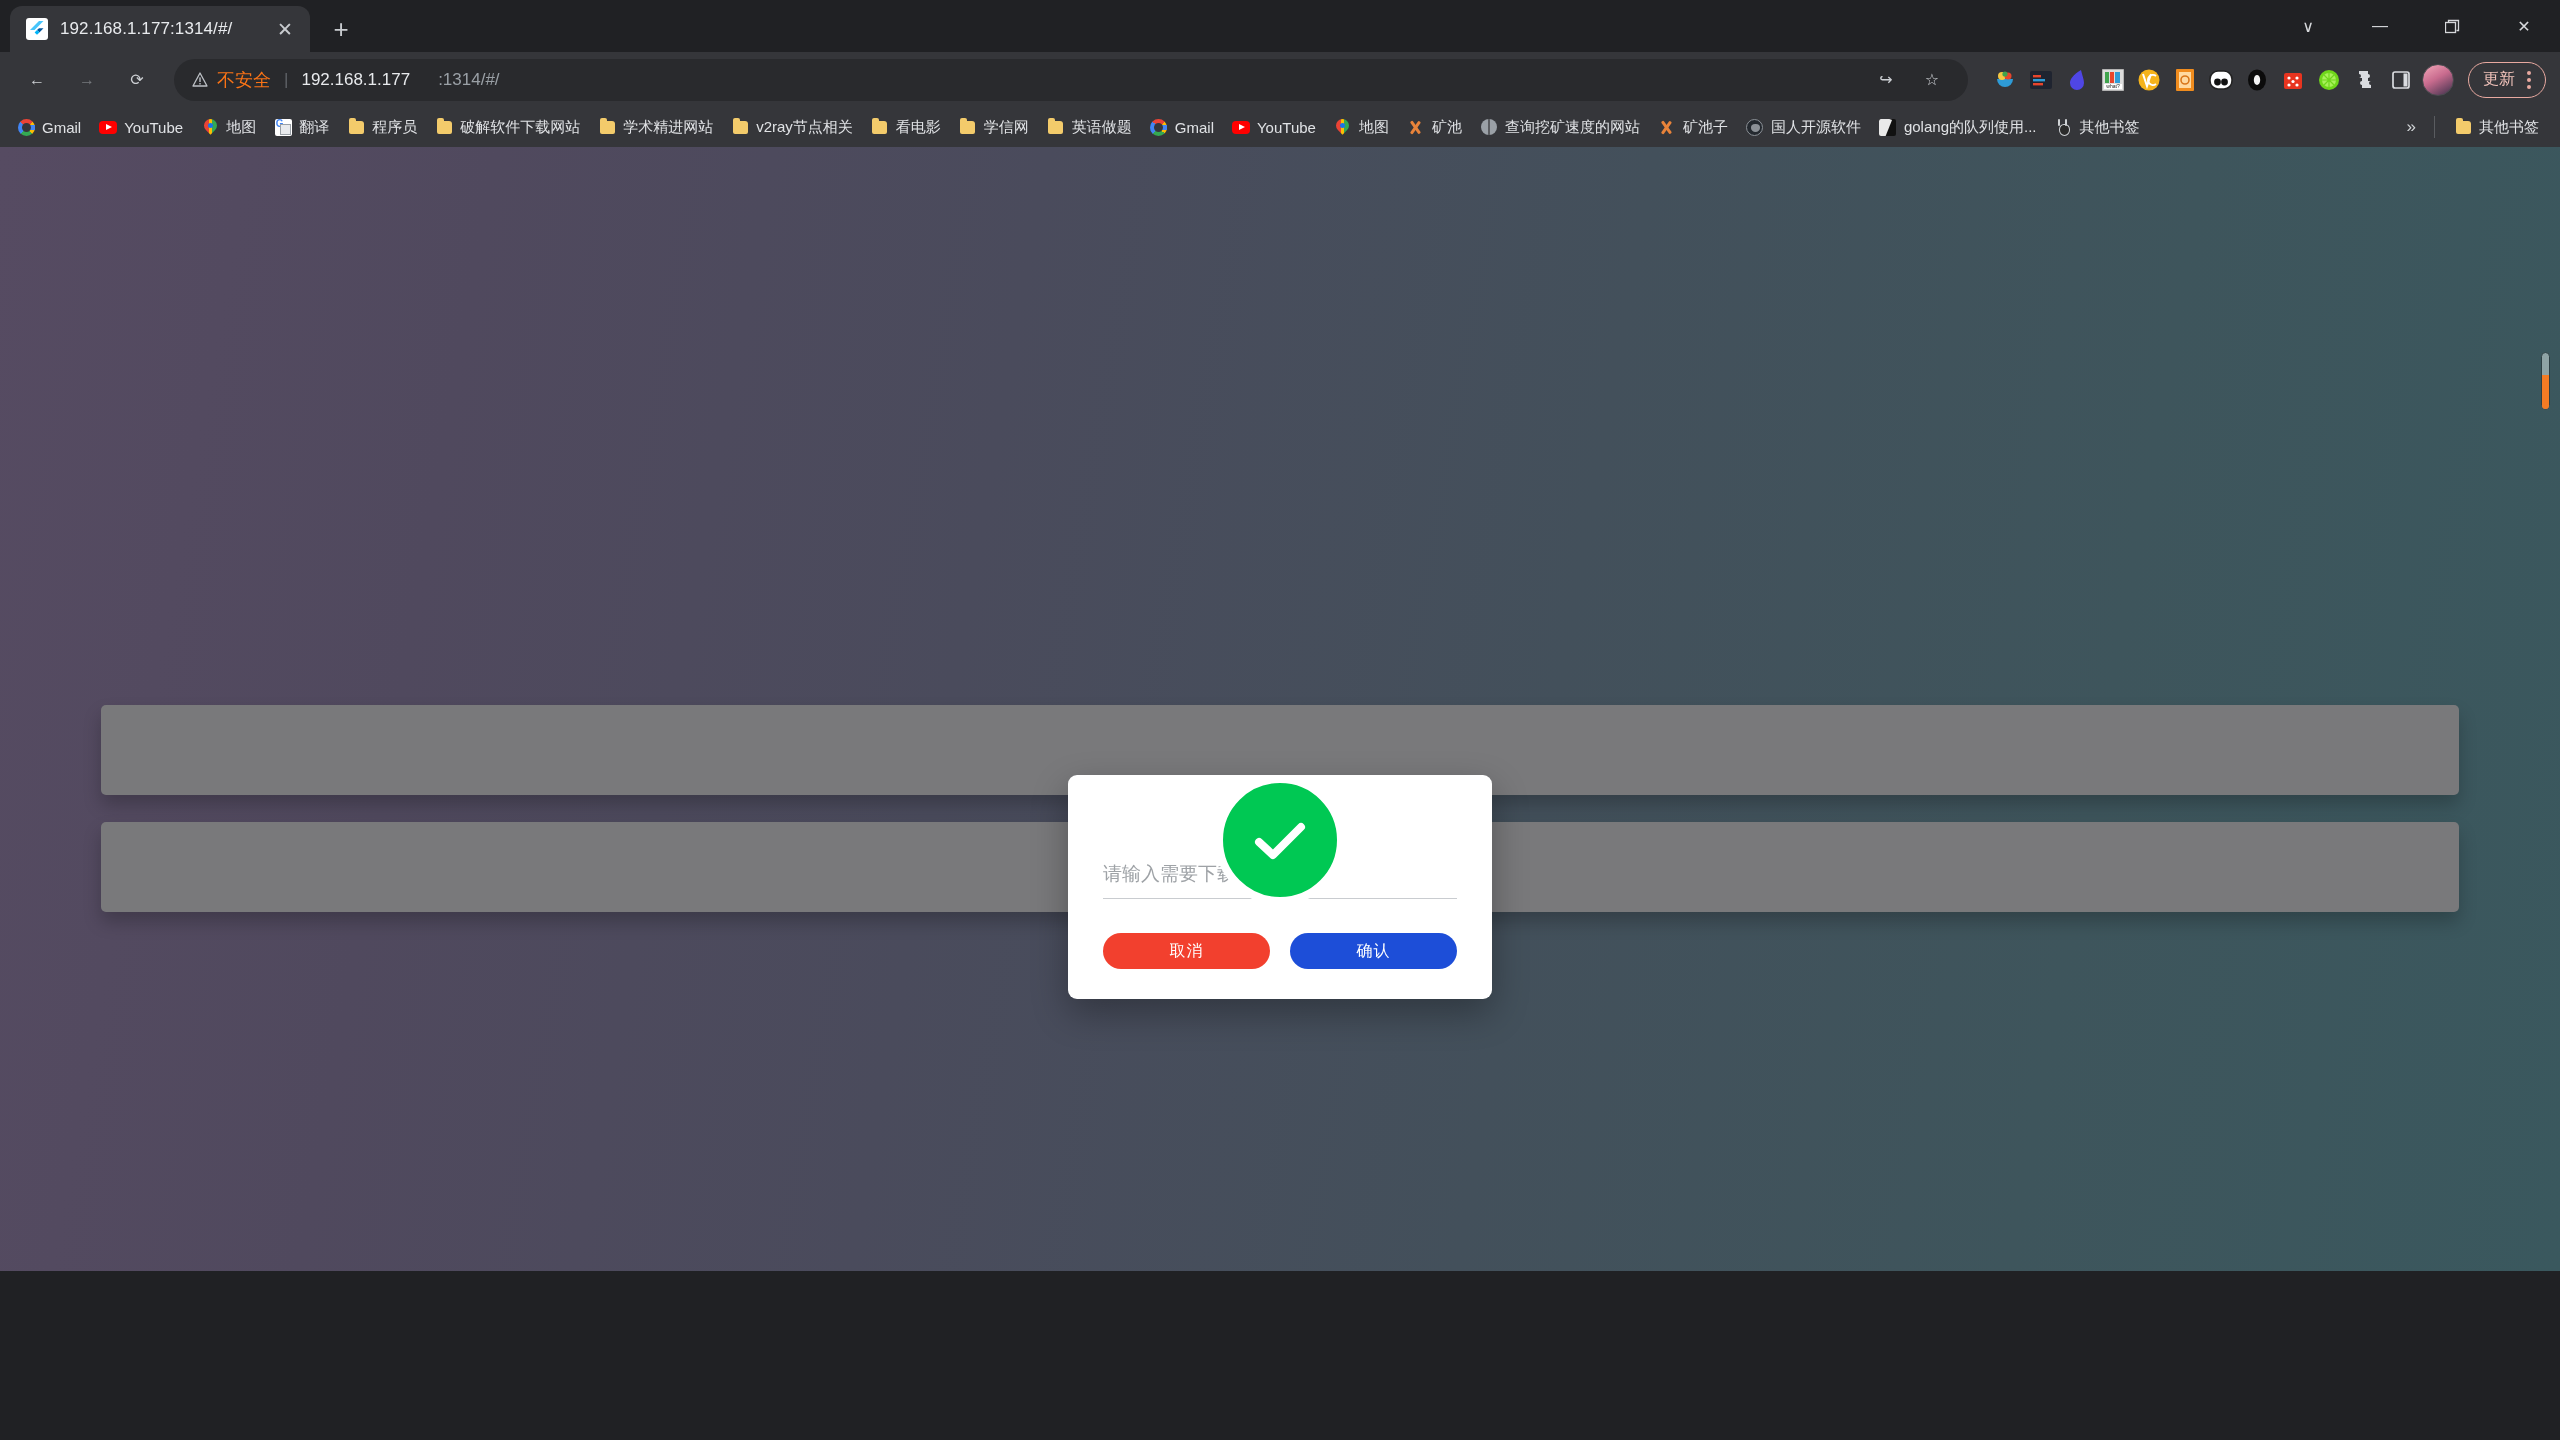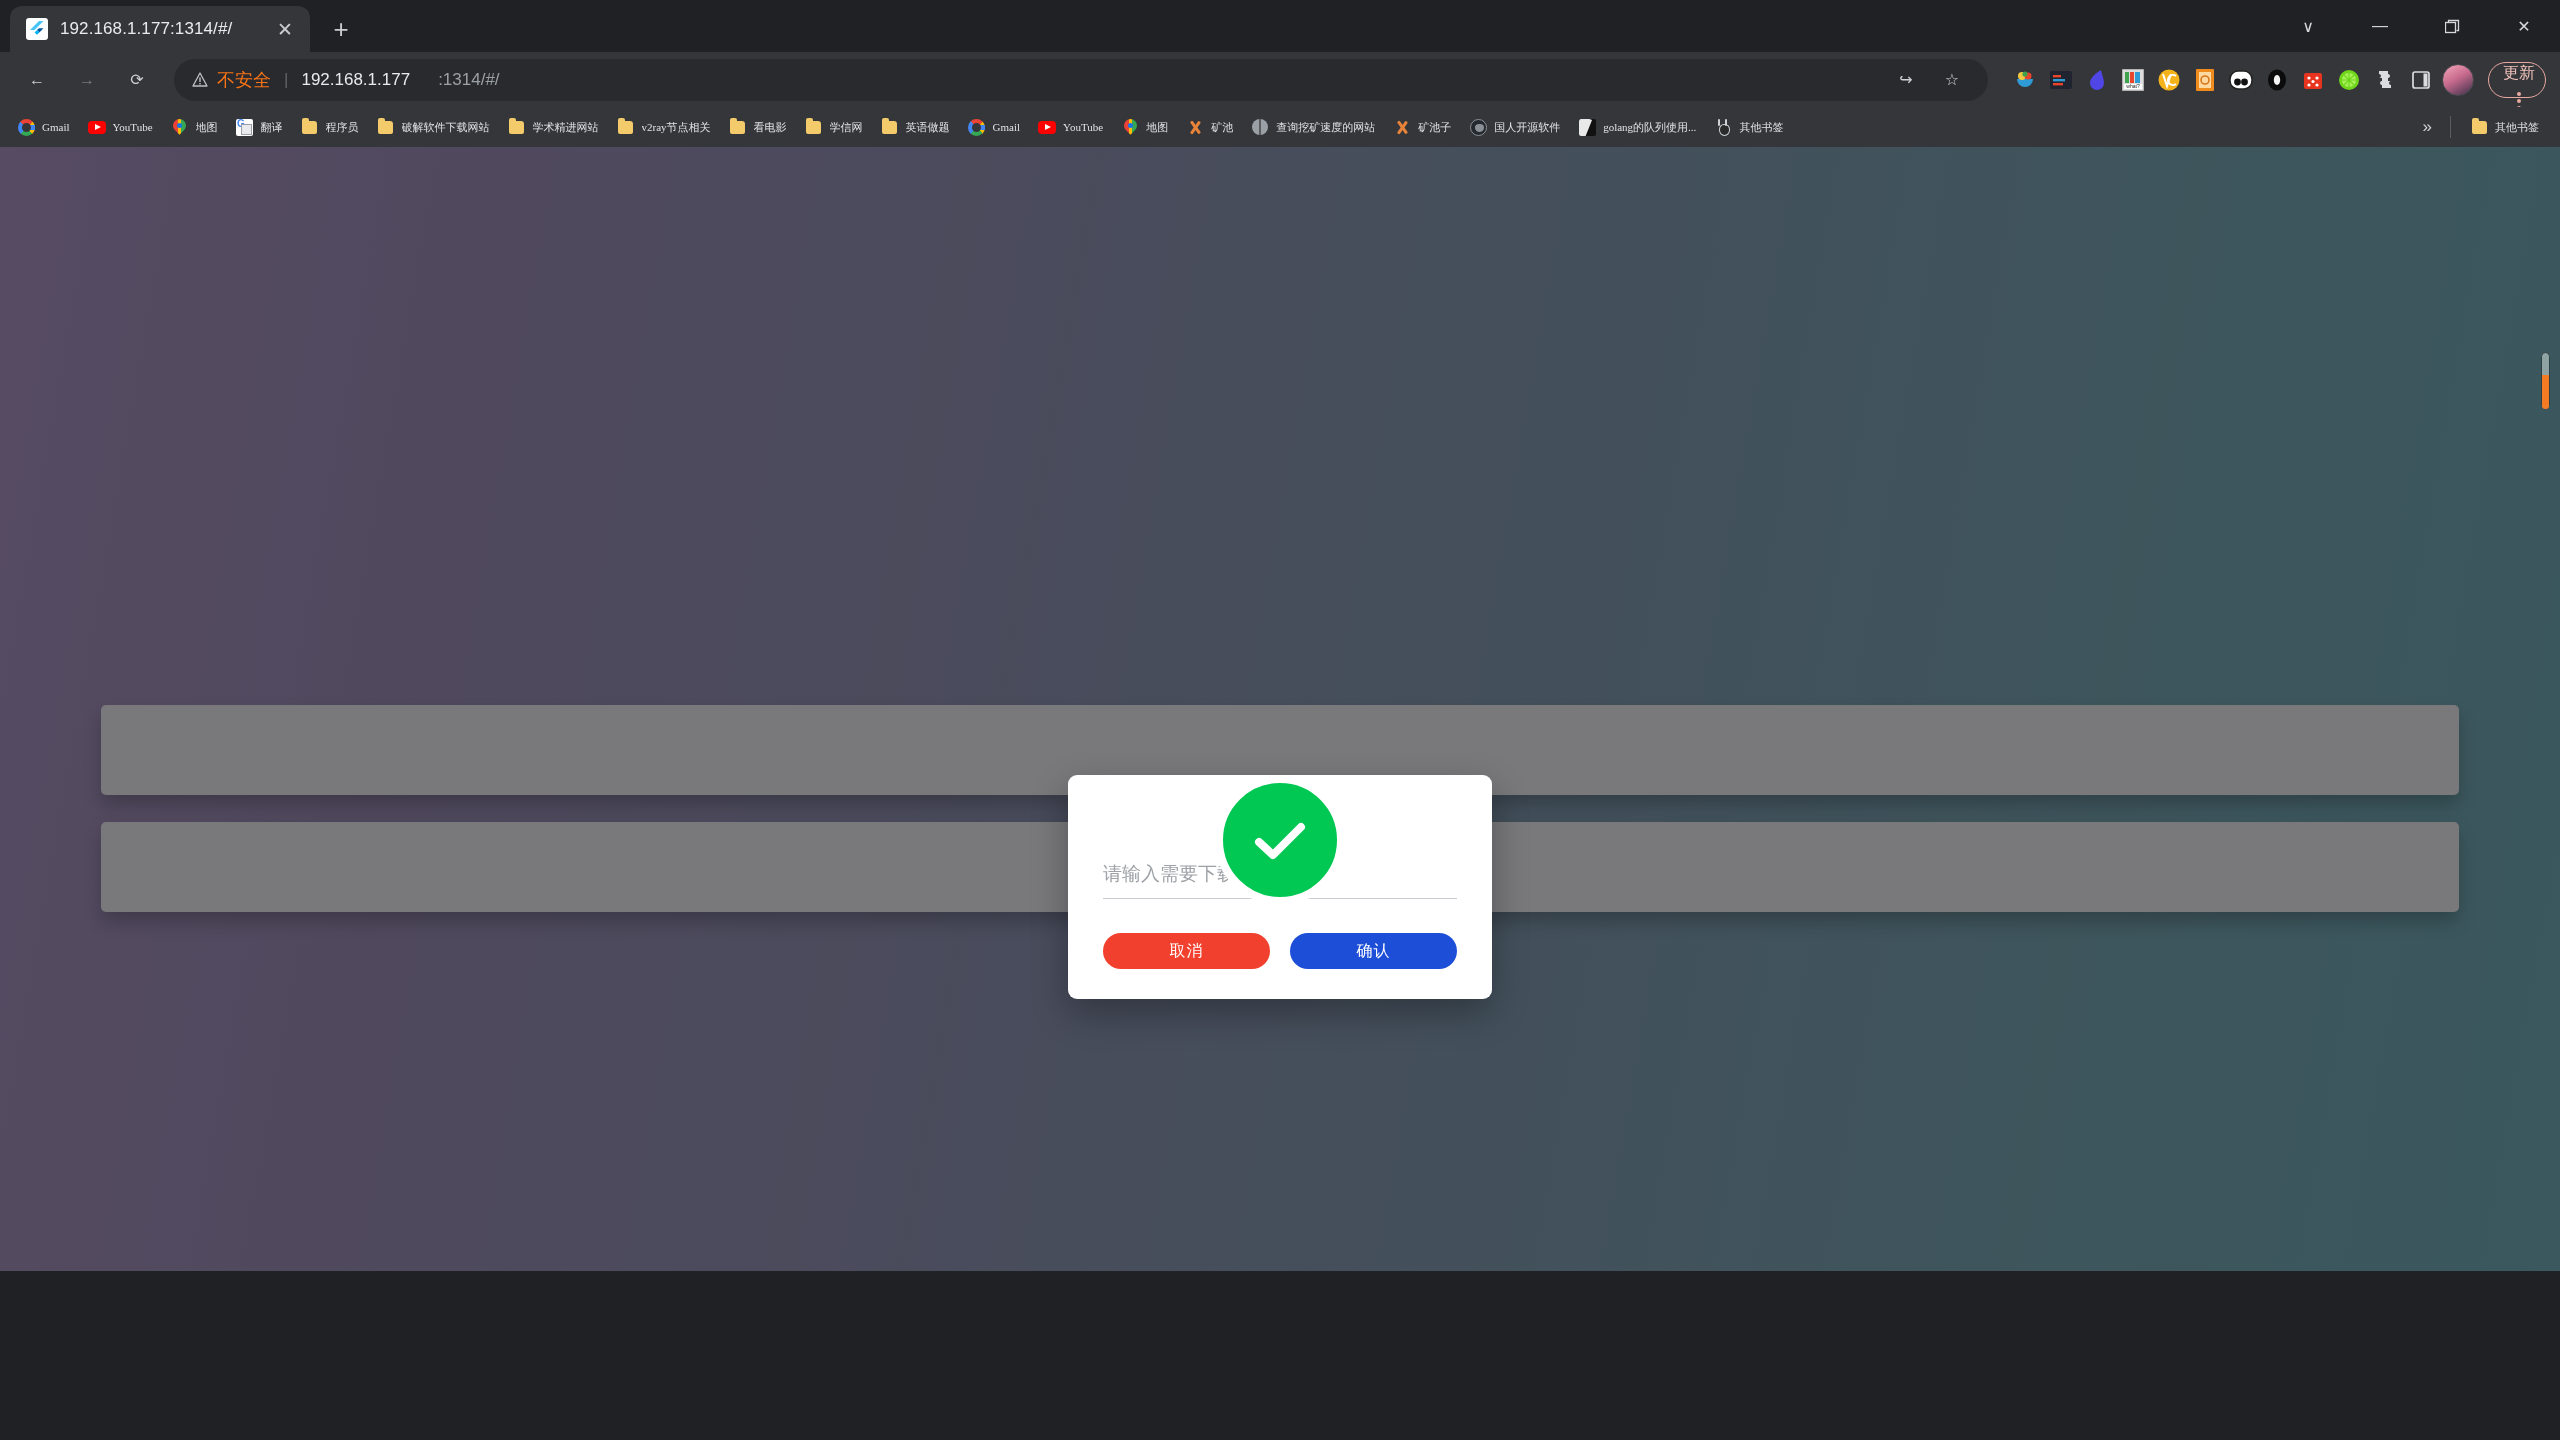--- a/index.html
+++ b/index.html
@@ -84,40 +84,40 @@
     font-size: 15px; flex: 0 0 auto; overflow: hidden;
   }
   .avatar {
     width: 32px; height: 32px; border-radius: 50%;
     background: linear-gradient(150deg,#f4a7b9 0%,#c86b8e 45%,#3b2f4a 100%);
     flex: 0 0 auto; border: 1px solid #4a4b4f;
   }
   .update-btn {
     height: 36px; border: 1.5px solid #E8A9A0; border-radius: 18px;
     display: flex; align-items: center; gap: 8px;
-    padding: 0 10px 0 14px; margin-left: 8px; flex-direction: column;
+    padding: 0 10px 0 14px; margin-left: 8px;
   }
   .update-btn .label { color: #F0C2BA; font-size: 16px; white-space: nowrap; }
   .kebab { display: flex; flex-direction: column; gap: 3px; padding: 0 4px; }
   .kebab i { width: 4px; height: 4px; border-radius: 50%; background: #E8A9A0; display: block; }
 
   
   .bookmarks {
     height: 40px; background: #35363A;
     display: flex; align-items: center; padding: 0 8px;
     gap: 0; overflow: hidden; position: relative;
   }
   .bm {
     display: flex; align-items: center; gap: 7px;
     padding: 5px 9px; border-radius: 5px; flex: 0 0 auto;
     max-width: 230px;
   }
   .bm-label {
-    color: #E0E2E5; font-size: 11px; white-space: nowrap;
-    overflow: hidden; text-overflow: ellipsis; font-family: Liberation Serif, serif;
+    color: #E0E2E5; font-size: 15px; white-space: nowrap;
+    overflow: hidden; text-overflow: ellipsis;
   }
   .bm-ico { width: 18px; height: 18px; flex: 0 0 auto; display: flex; align-items: center; justify-content: center; }
   .folder-ico {
     width: 15px; height: 13px; background: #F3CB6B;
     border-radius: 1px 3px 2px 2px; position: relative;
   }
   .folder-ico::before {
     content:''; position:absolute; left:0; top:-3px; width:7px; height:4px;
     background:#F3CB6B; border-radius:2px 2px 0 0;
   }

